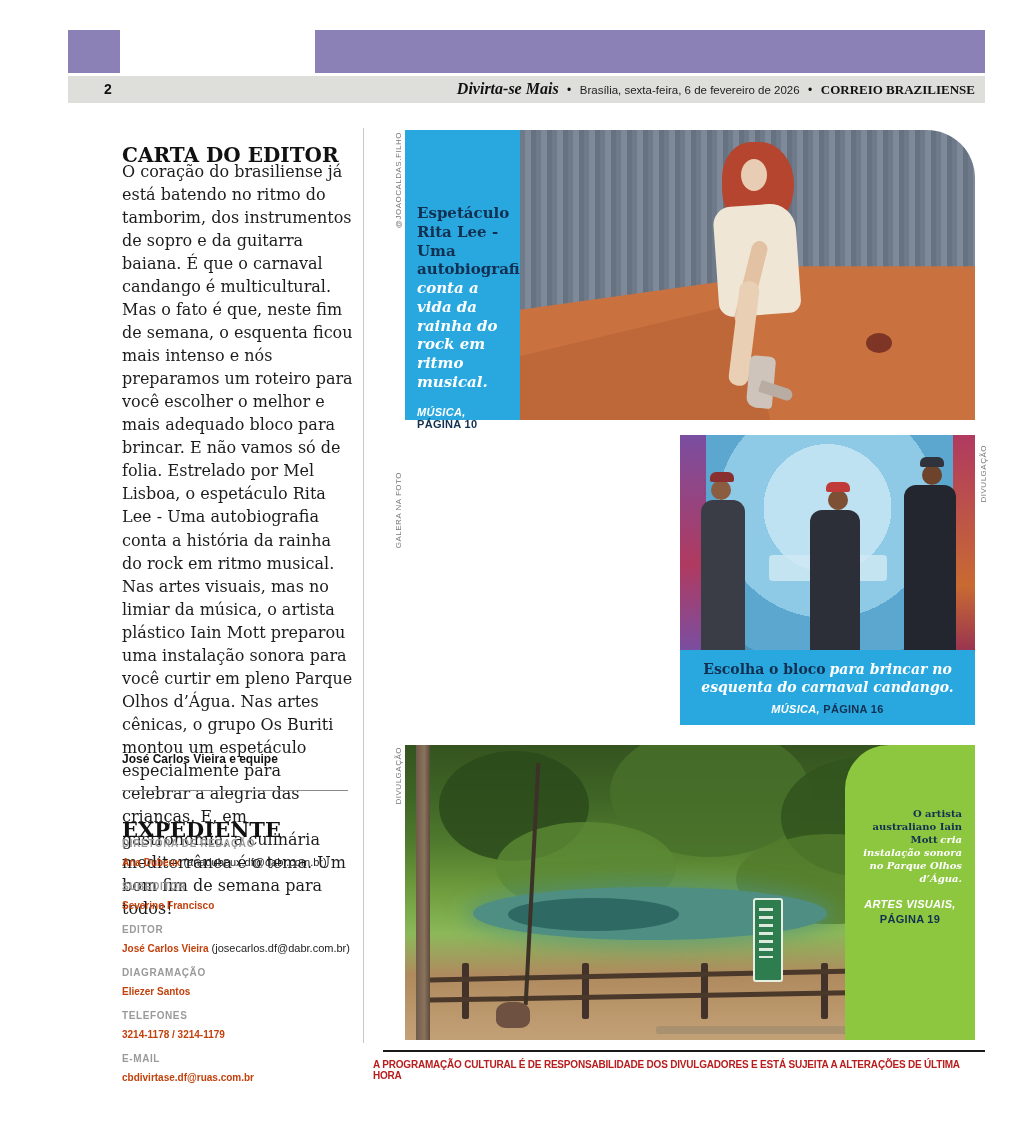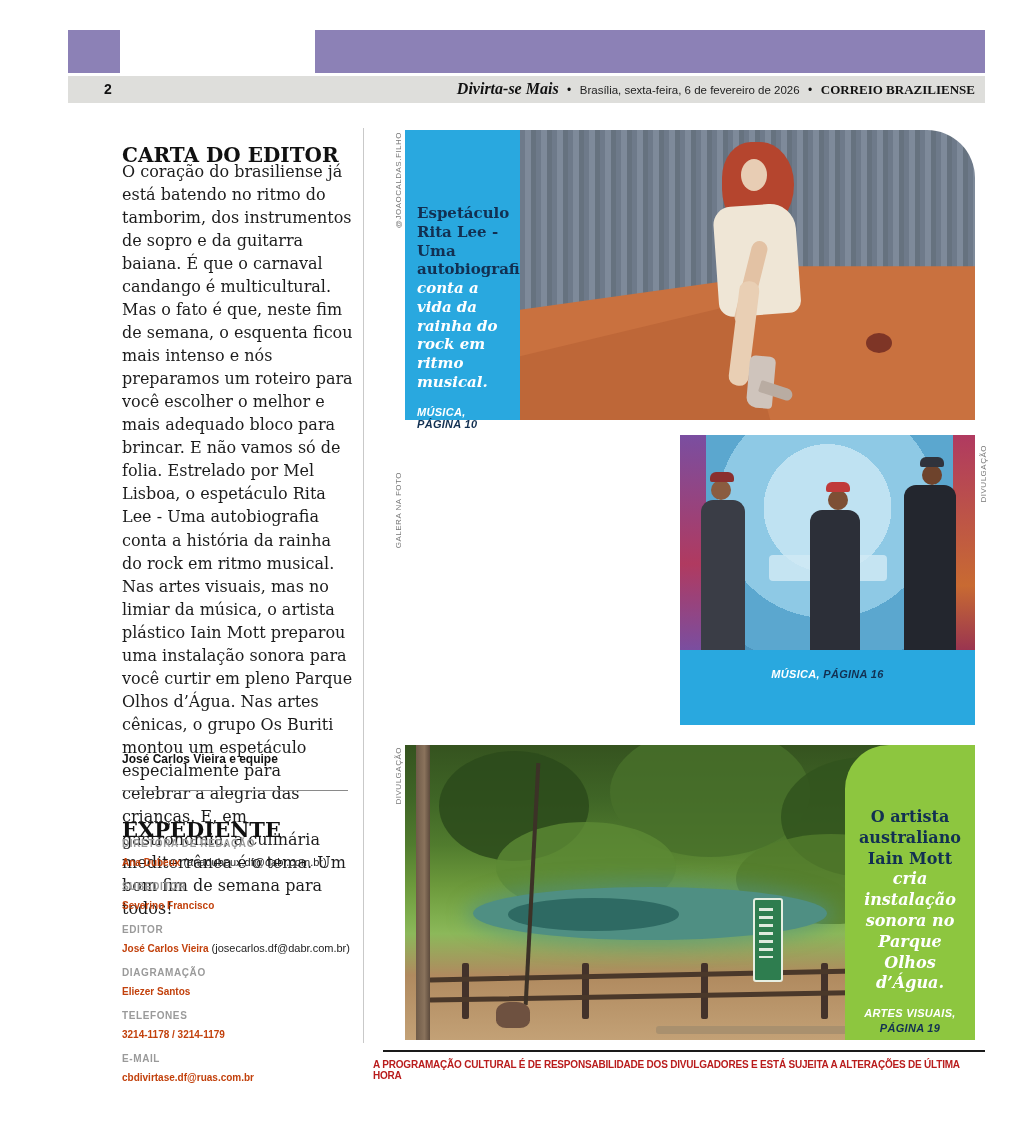--- a/index.html
+++ b/index.html
@@ -37,21 +37,21 @@
   .exp-value{font-size:10px;font-weight:bold;color:#c2410c;}
   .exp-extra{font-size:11px;font-weight:normal;color:#222;}
 
   
   .vcredit{position:absolute;font-size:8px;color:#777;letter-spacing:.5px;writing-mode:vertical-rl;
            transform:rotate(180deg);white-space:nowrap;}
   .cap-bold{font-family:"DejaVu Serif","Liberation Serif",serif;font-weight:bold;color:#123052;}
   .cap-ital{font-family:"DejaVu Serif","Liberation Serif",serif;font-weight:bold;font-style:italic;color:#fff;}
   .cap-foot{font-weight:bold;font-size:11px;letter-spacing:.3px;}
   .foot-white{color:#fff;font-style:italic;}
-  .foot-navy{color:#123052;font-style:italic;}
+  .foot-navy{color:#123052;}
 
   .feat-top-block{position:absolute;left:405px;top:130px;width:115px;height:290px;background:#29a8df;
                   box-sizing:border-box;padding:74px 10px 0 12px;}
   .feat-top-block .cap-main{margin:0;font-size:15px;line-height:1.25;}
   .feat-top-block .cap-foot{margin-top:14px;}
   .photo-rita{position:absolute;left:520px;top:130px;width:455px;height:290px;overflow:hidden;
               border-top-right-radius:48px;
               background:repeating-linear-gradient(90deg,#6e7a8a 0 5px,#7e8a9a 5px 11px,#66727f 11px 16px);}
   .rita-ramp{position:absolute;left:0;top:0;width:100%;height:100%;background:#c9713f;
              clip-path:polygon(0 62%,55% 50%,55% 47%,100% 47%,100% 100%,0 100%);}
@@ -125,21 +125,21 @@
   .pole{position:absolute;left:2%;top:0;width:14px;height:100%;background:linear-gradient(90deg,#6e5a48,#8a735c 60%,#5c4a3c);}
   .stick{position:absolute;left:22%;top:6%;width:4px;height:82%;background:#3c3227;transform:rotate(3deg);}
   .stump{position:absolute;left:16%;bottom:4%;width:34px;height:26px;background:#6e5140;border-radius:40% 40% 30% 30%;}
   .park-sign{position:absolute;left:61%;top:52%;width:26px;height:80px;background:#2e7d4f;border:2px solid #e7efe2;border-radius:3px;}
   .park-sign::after{content:"";position:absolute;left:4px;top:8px;width:14px;height:50px;
         background:repeating-linear-gradient(#dfeade 0 3px,rgba(0,0,0,0) 3px 8px);}
   .bench{position:absolute;left:44%;bottom:2%;width:40%;height:8px;background:#a9906e;border-radius:3px;}
 
   .feat-green{position:absolute;left:845px;top:745px;width:130px;height:295px;background:#8dc63f;
               border-top-left-radius:44px;box-sizing:border-box;padding:62px 13px 0 13px;text-align:center;}
-  .feat-green .cap-main{margin:0;font-size:16px;line-height:1.3;}
+  .feat-green .cap-main{margin:0;font-size:10px;line-height:1.3;text-align:right;}
   .feat-green .cap-foot{margin-top:12px;font-size:11px;line-height:1.35;}
 
   .foot-rule{position:absolute;left:383px;top:1050px;width:602px;height:2px;background:#1a1a1a;}
   .disclaimer{position:absolute;left:373px;top:1059px;width:606px;font-size:10px;font-weight:bold;
               letter-spacing:-0.2px;color:#b91c1c;}
 </style>
 </head>
 <body>
 
 <div id="page">
@@ -227,20 +227,24 @@
       <div class="bloco-fig f2"></div>
       <div class="bloco-fig f3"></div>
       <div class="bloco-head h1"></div>
       <div class="bloco-head h2"></div>
       <div class="bloco-head h3"></div>
       <div class="bloco-cap c1"></div>
       <div class="bloco-cap c2"></div>
       <div class="bloco-cap c3"></div>
     </div>
     <div class="caption">
+      <p class="cap-line">
+        <span class="cap-bold">Escolha o bloco</span>
+        <span class="cap-ital">para brincar no esquenta do carnaval candango.</span>
+      </p>
       <p class="cap-foot">
         <span class="foot-white">MÚSICA,</span>
         <span class="foot-navy">PÁGINA 16</span>
       </p>
     </div>
   </div>
 
   <div class="vcredit" style="left:394px;top:747px;">DIVULGAÇÃO</div>
   <div class="feat-bottom-photo">
     <div class="forest-blob fb1"></div>

